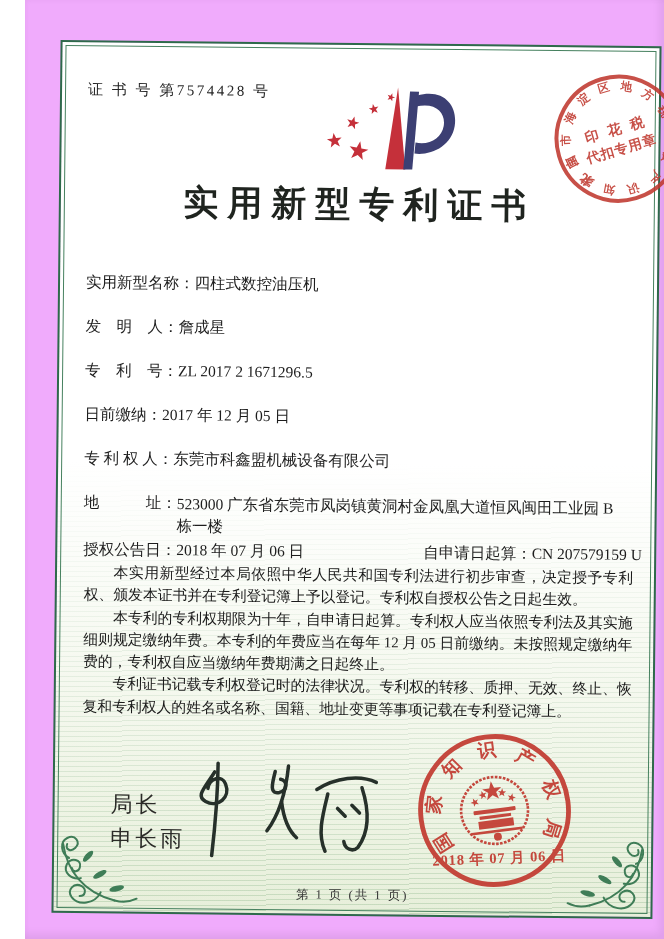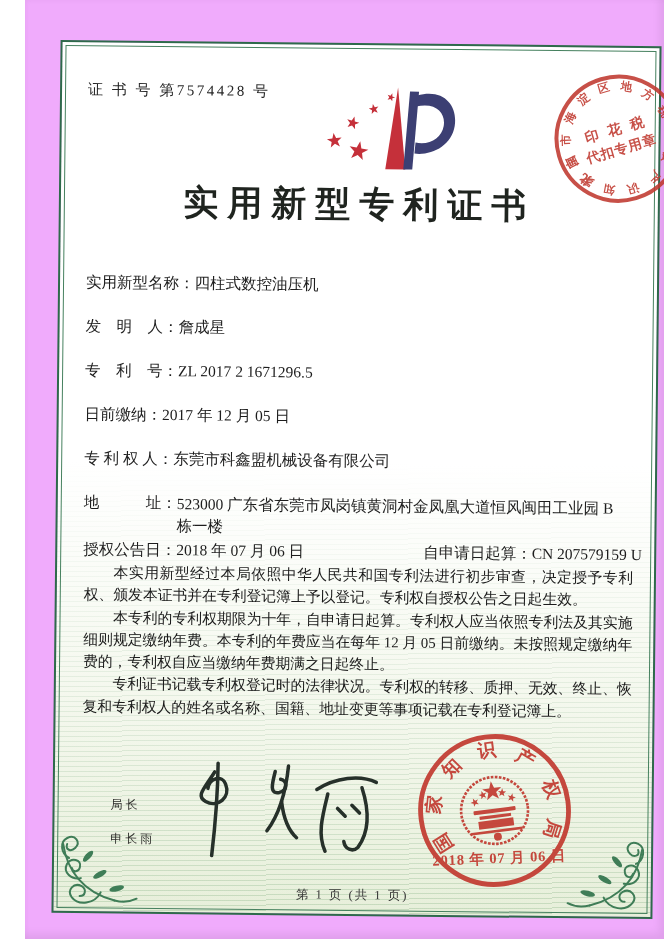--- a/index.html
+++ b/index.html
@@ -35,21 +35,21 @@
   .frow .fvalue { color:#1d1d1d; }
   .frow-addr { white-space:normal; }
   .frow-addr .fvalue { display:inline-block; width:452px; vertical-align:top; line-height:22px; white-space:normal; }
   .grant-no-col { position:absolute; left:340px; top:0; white-space:nowrap; }
 
   .paras { position:absolute; left:27px; top:519px; width:549px; font-size:14.8px;
            line-height:22.3px; text-align:justify; color:#1a1a1a; }
   .paras p { text-indent:2em; }
 
   .signer { position:absolute; left:56px; top:745px; font-family:"Liberation Sans", sans-serif;
-            font-size:12px; color:#2b2b28; letter-spacing:3px; line-height:34px; }
+            font-size:22px; color:#2b2b28; letter-spacing:3px; line-height:34px; }
 
   .signature { position:absolute; left:118px; top:708px; width:220px; height:120px; }
 
   .grant-seal { position:absolute; left:352px; top:676px; width:176px; height:176px; transform:rotate(-8deg); opacity:0.92; }
 
   .footer { position:absolute; left:0; top:842px; width:100%; text-align:center;
             font-size:12.5px; letter-spacing:2px; color:#333; }
 
   .flourish { position:absolute; width:94px; height:94px; }
   .flourish-left  { left:3px;  bottom:3px; }

